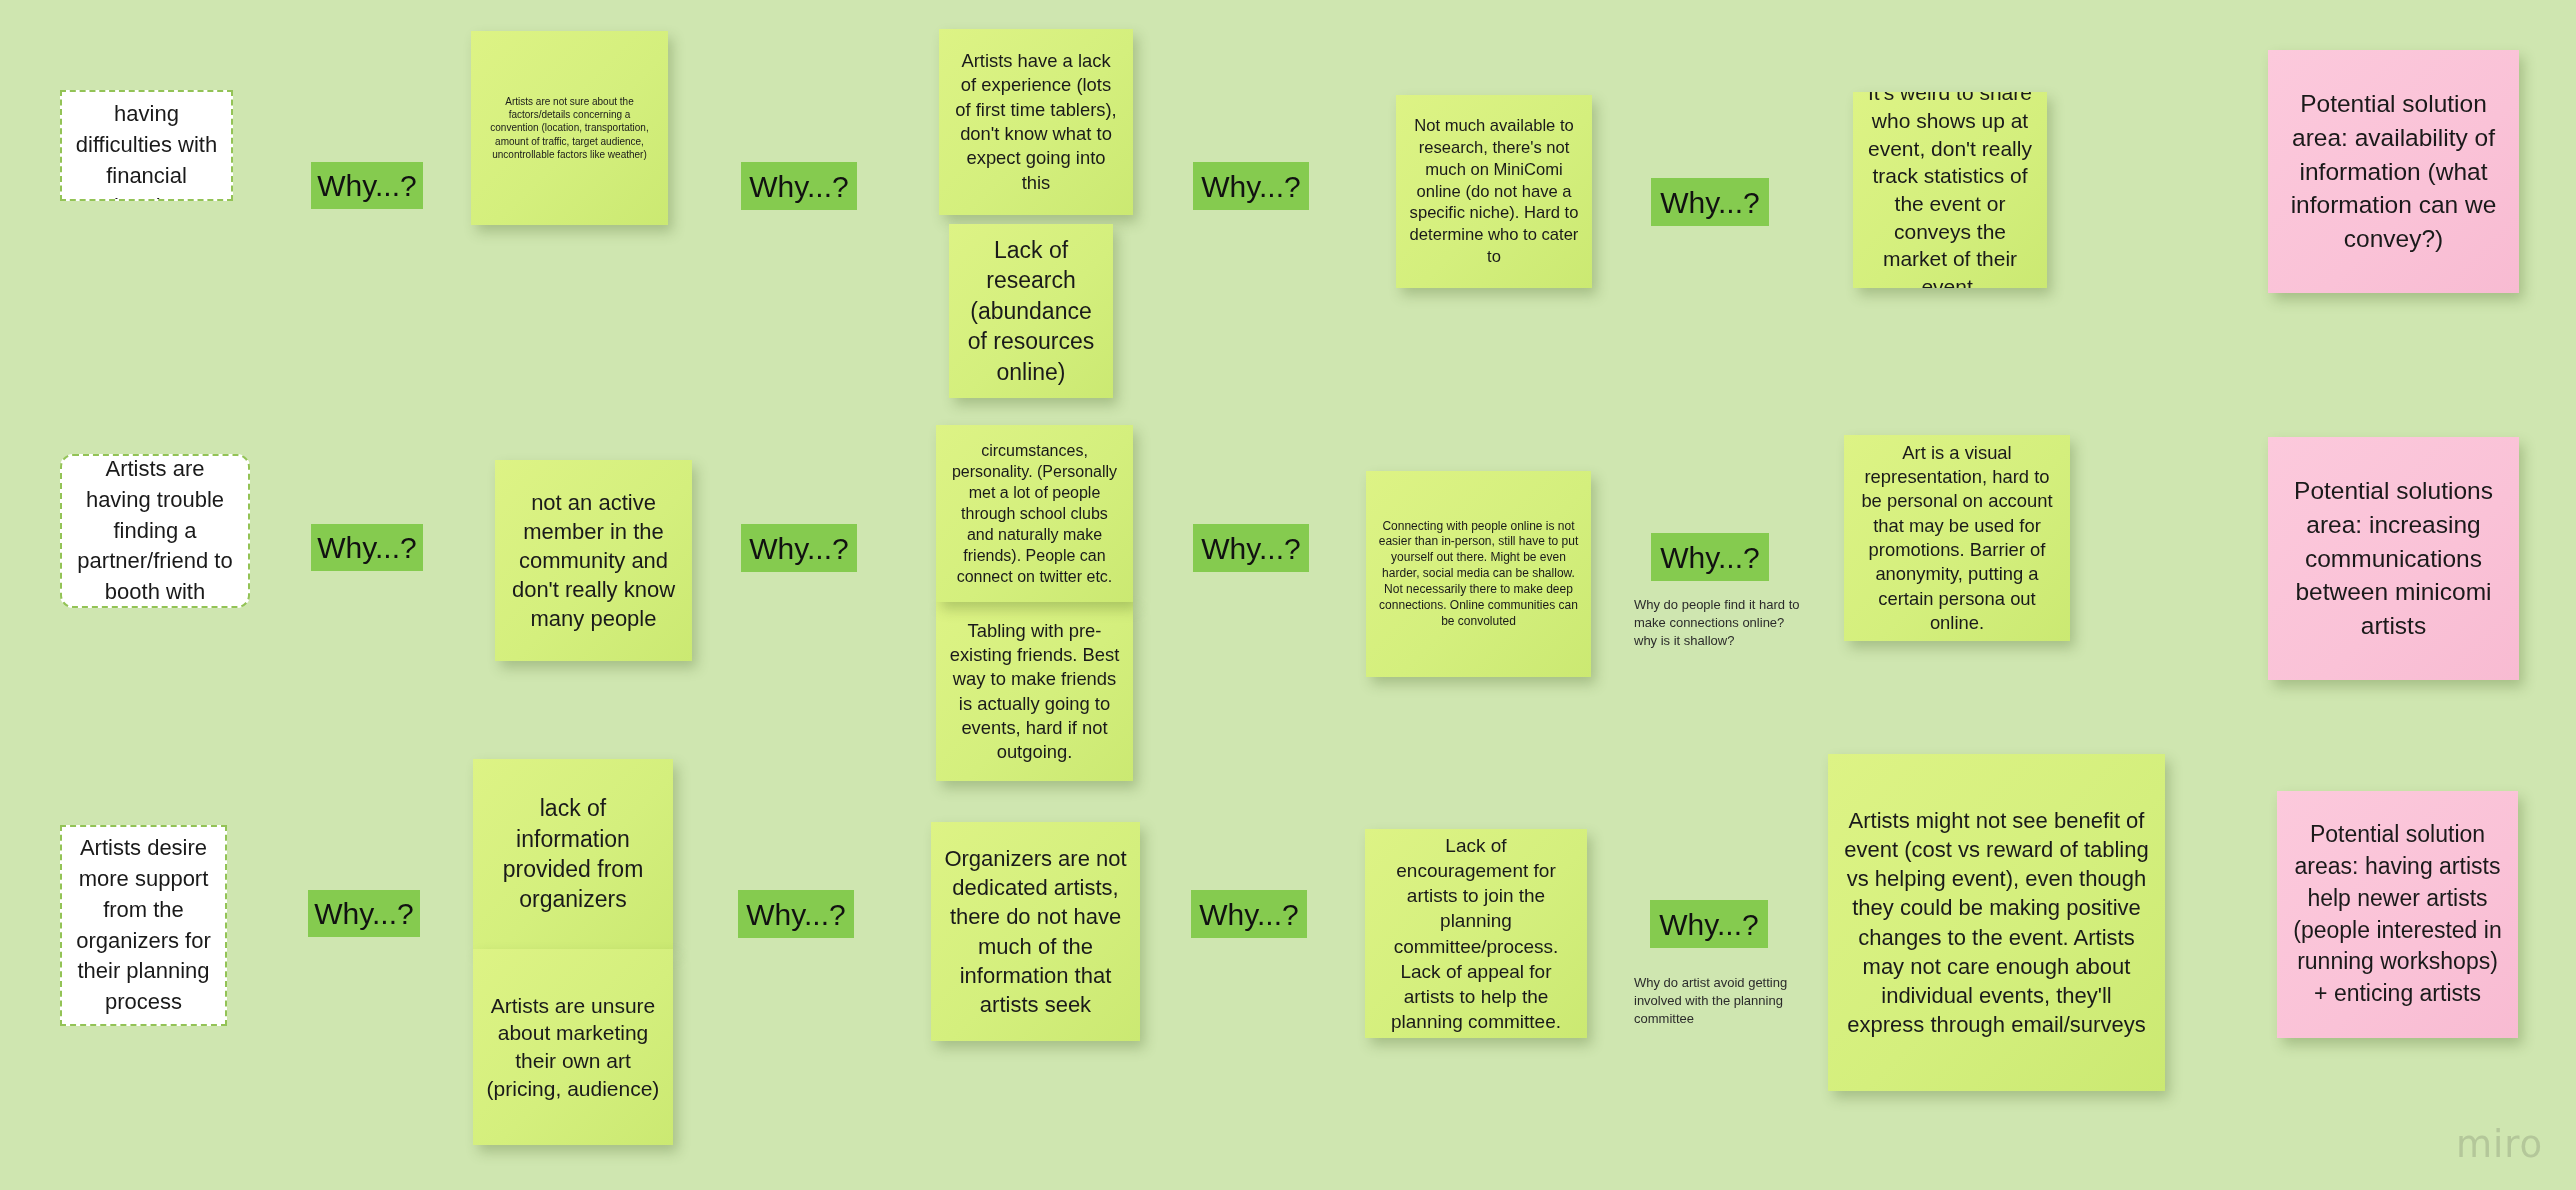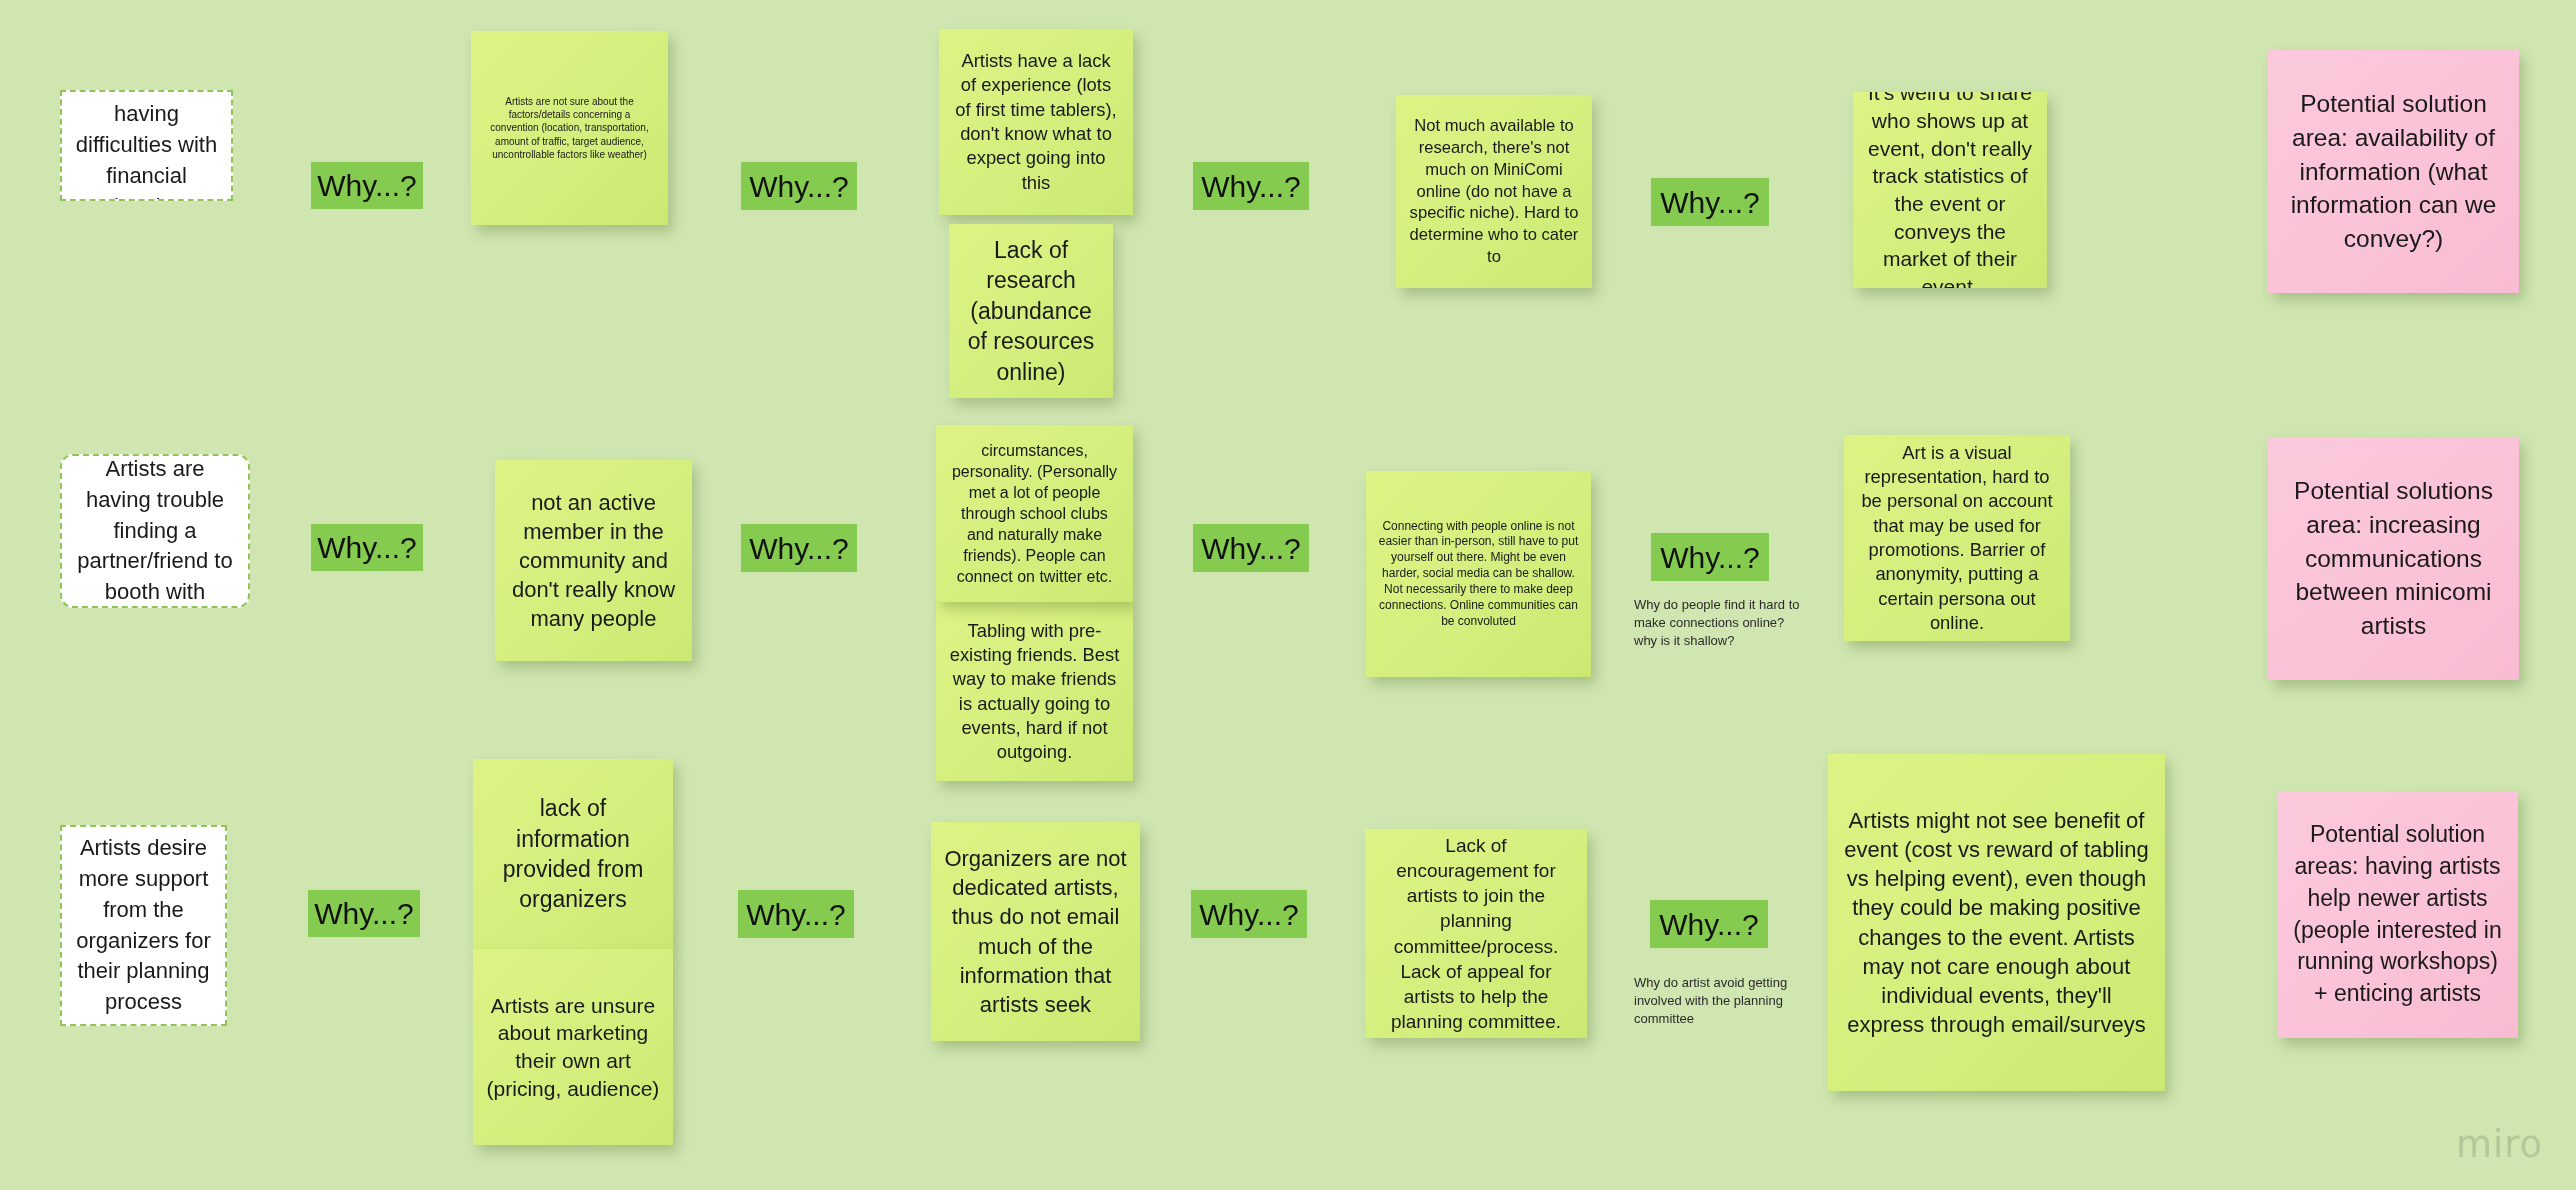--- a/index.html
+++ b/index.html
@@ -149,21 +149,21 @@
   <div class="card white" style="left:60px; top:825px; width:167px; height:201px;">Artists desire more support from the organizers for their planning process</div>
 
   <div class="card why" style="left:308px; top:890px; width:112px; height:47px;">Why...?</div>
 
   <div class="card sticky" style="left:473px; top:759px; width:200px; height:190px; font-size:23px;">lack of information provided from organizers</div>
 
   <div class="card sticky" style="left:473px; top:949px; width:200px; height:196px; font-size:21px;">Artists are unsure about marketing their own art (pricing, audience)</div>
 
   <div class="card why" style="left:738px; top:890px; width:116px; height:48px;">Why...?</div>
 
-  <div class="card sticky" style="left:931px; top:822px; width:209px; height:219px; font-size:22px;">Organizers are not dedicated artists, thus do not email much of the information that artists seek</div>
+  <div class="card sticky" style="left:931px; top:822px; width:209px; height:219px; font-size:22px;">Organizers are not dedicated artists, there do not have much of the information that artists seek</div>
 
   <div class="card why" style="left:1191px; top:890px; width:116px; height:48px;">Why...?</div>
 
   <div class="card sticky" style="left:1365px; top:829px; width:222px; height:209px; font-size:19px;">Lack of encouragement for artists to join the planning committee/process. Lack of appeal for artists to help the planning committee.</div>
 
   <div class="card why" style="left:1650px; top:900px; width:118px; height:48px;">Why...?</div>
 
   <div class="annotation" style="left:1634px; top:974px; width:175px;">Why do artist avoid getting involved with the planning committee</div>
 
   <div class="card sticky" style="left:1828px; top:754px; width:337px; height:337px; font-size:22px;">Artists might not see benefit of event (cost vs reward of tabling vs helping event), even though they could be making positive changes to the event. Artists may not care enough about individual events, they'll express through email/surveys</div>

